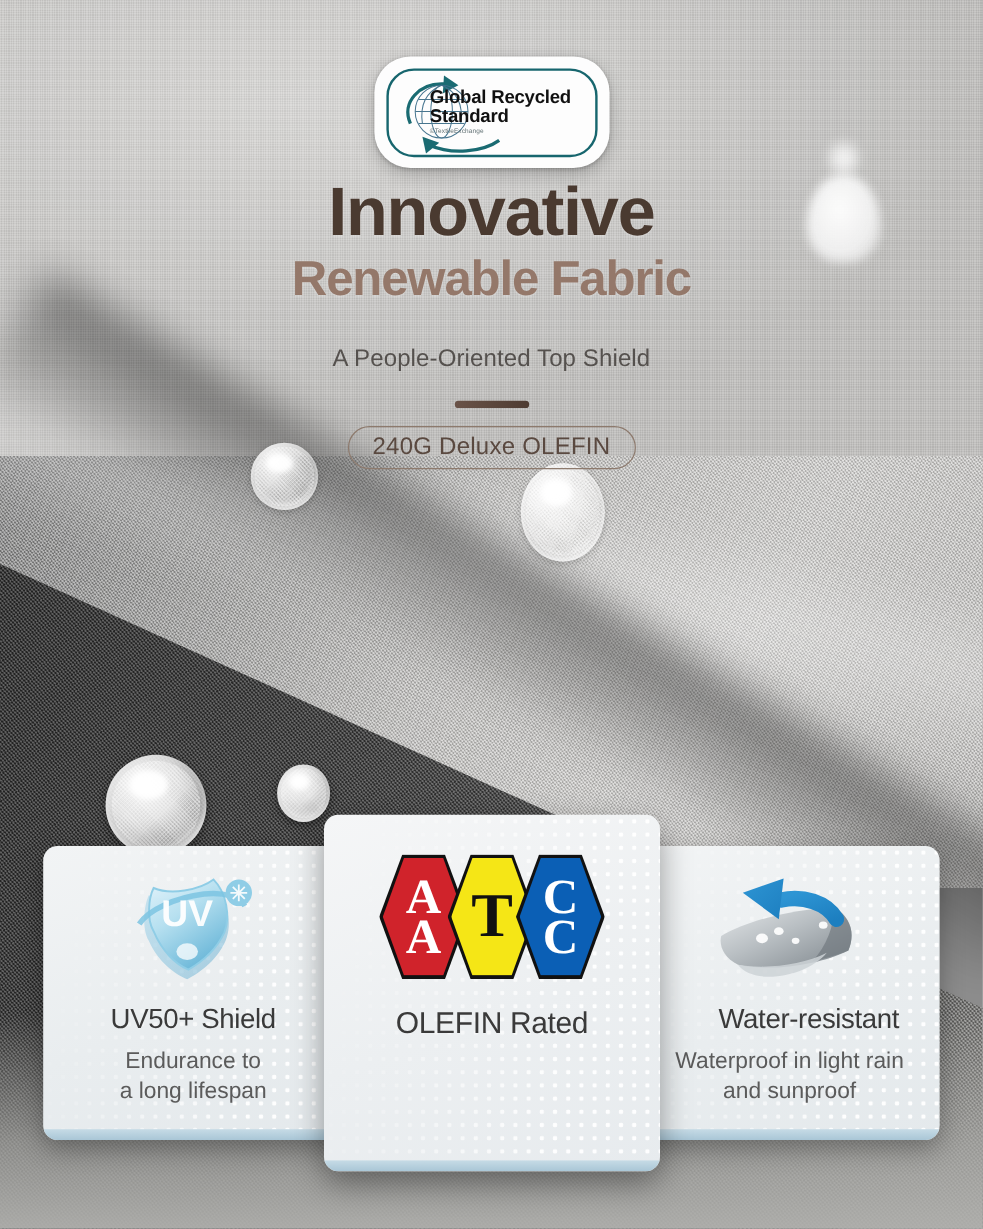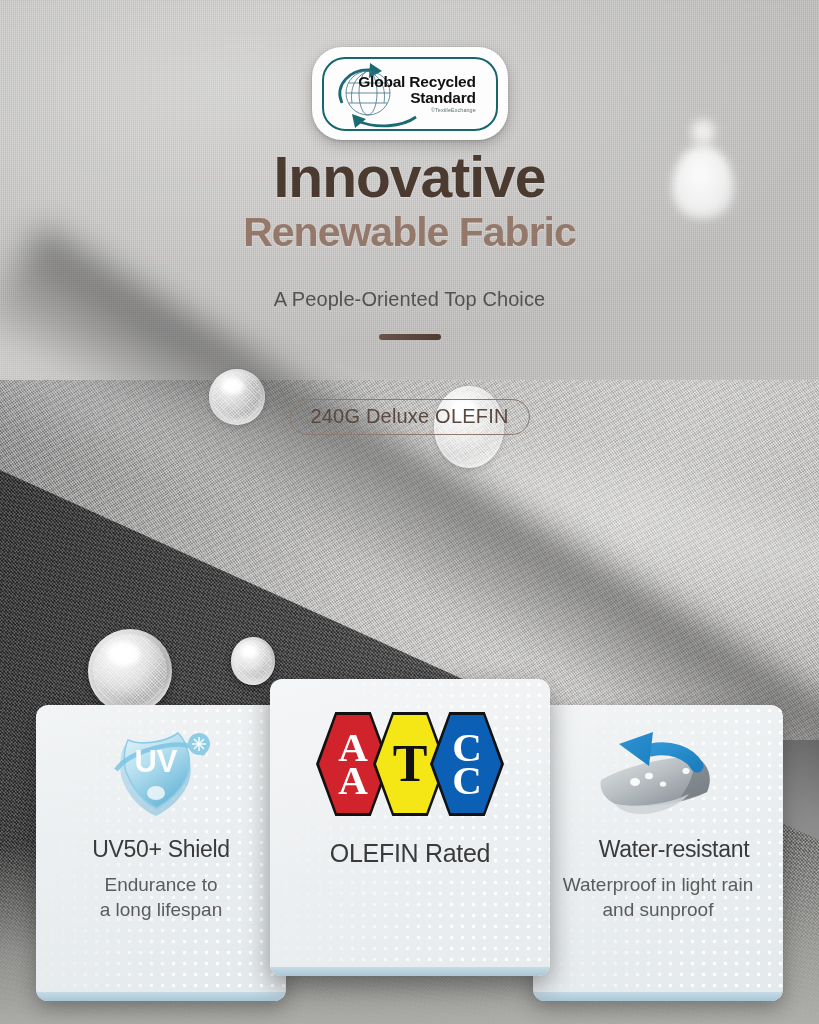--- a/index.html
+++ b/index.html
@@ -125,21 +125,21 @@
     position:absolute; left:312px; top:47px; width:196px; height:93px;
     background:#fdfdfd; border-radius:30px;
     box-shadow:0 5px 14px rgba(0,0,0,.22), 0 1px 3px rgba(0,0,0,.16);
     display:flex; align-items:center; justify-content:center;
   }
   .grs-inner{
     width:176px; height:74px; border:2.5px solid #17666e; border-radius:23px;
     position:relative; display:flex; align-items:center; justify-content:center;
   }
   .grs-svg{ position:absolute; left:0; top:0; }
-  .grs-text{ position:relative; text-align:right; line-height:1.02; z-index:3; padding-left:14px; }
+  .grs-text{ position:relative; text-align:left; line-height:1.02; z-index:3; padding-left:14px; }
   .grs-l1{ font-size:15.5px; font-weight:600; color:#111; letter-spacing:-.2px; }
   .grs-l2{ font-size:15.5px; font-weight:600; color:#111; letter-spacing:-.2px; }
   .grs-l3{ font-size:5.4px; color:#5d6d70; letter-spacing:.1px; margin-top:2px; }
 
   
   .headline{ position:absolute; left:0; top:148px; width:100%; text-align:center; }
   .h-line1{
     font-size:57px; font-weight:bold; color:#4a3a30; letter-spacing:-1px;
     line-height:1.04; text-shadow:0 1px 2px rgba(255,255,255,.35);
   }
@@ -152,21 +152,21 @@
     font-size:20px; color:#55514e; letter-spacing:.1px;
   }
   .divider{
     position:absolute; left:50%; top:334px; transform:translateX(-50%);
     width:62px; height:6px; border-radius:3px;
     background:linear-gradient(90deg,#6a5348,#4e3b31);
   }
   .spec-pill{
     position:absolute; left:50%; top:355px; transform:translateX(-50%);
     padding:5px 20px 6px; border:1.6px solid #8d7a6d; border-radius:18px;
-    font-size:20px; color:#5a4940; letter-spacing:.2px; white-space:nowrap;margin-top:44px;
+    font-size:20px; color:#5a4940; letter-spacing:.2px; white-space:nowrap;
   }
 
   
   .cards{ position:absolute; left:0; top:0; width:100%; height:100%; }
   .card{
     position:absolute; border-radius:12px; overflow:hidden;
     background:linear-gradient(160deg,#f2f4f5 0%, #e9edef 55%, #e4e9ec 100%);
     box-shadow:0 7px 20px rgba(0,0,0,.30);
     display:flex; flex-direction:column; align-items:center;
   }
@@ -174,21 +174,21 @@
     position:absolute; inset:0;
     background-image:radial-gradient(circle, rgba(255,255,255,.95) 1.7px, rgba(255,255,255,0) 2.1px);
     background-size:11px 11px;
     -webkit-mask-image:linear-gradient(100deg, rgba(0,0,0,0) 8%, rgba(0,0,0,.35) 32%, rgba(0,0,0,1) 72%);
     mask-image:linear-gradient(100deg, rgba(0,0,0,0) 8%, rgba(0,0,0,.35) 32%, rgba(0,0,0,1) 72%);
   }
   .card .accent{
     position:absolute; left:0; bottom:0; width:100%; height:9px;
     background:linear-gradient(180deg,#c6dbe6,#a9c6d6);
   }
-  .card-side{ width:250px; height:296px; top:705px; }
+  .card-side{ width:250px; height:245px; top:705px; }
   .card-left{ left:36px; }
   .card-right{ left:533px; }
   .card-center{
     left:270px; top:679px; width:280px; height:297px;
     background:linear-gradient(160deg,#f5f6f7 0%, #eceff1 55%, #e7ebee 100%);
     box-shadow:0 9px 26px rgba(0,0,0,.38); z-index:4;
   }
 
   .icon-box{ position:relative; z-index:2; display:flex; align-items:center; justify-content:center; }
   .card-side .icon-box{ height:125px; margin-top:6px; }
@@ -294,21 +294,21 @@
         <div class="grs-l2">Standard</div>
         <div class="grs-l3">©TextileExchange</div>
       </div>
     </div>
   </div>
 
   <div class="headline">
     <div class="h-line1">Innovative</div>
     <div class="h-line2">Renewable Fabric</div>
   </div>
-  <div class="subtitle">A People-Oriented Top Choice</div>
+  <div class="subtitle">A People-Oriented Top Shield</div>
   <div class="divider"></div>
   <div class="spec-pill">240G Deluxe OLEFIN</div>
 
   <div class="cards">
 
     <div class="card card-side card-left">
       <div class="dots"></div>
       <div class="icon-box">
         <div class="uv-wrap">
           <svg width="118" height="112" viewBox="0 0 118 112">

